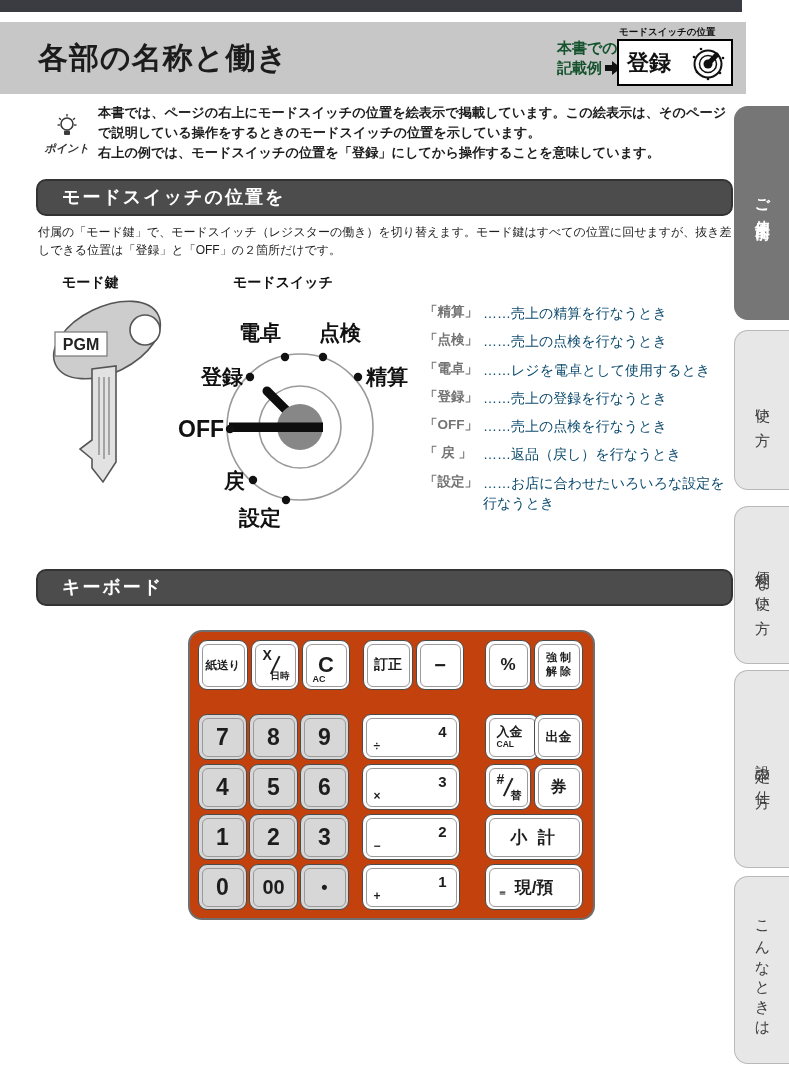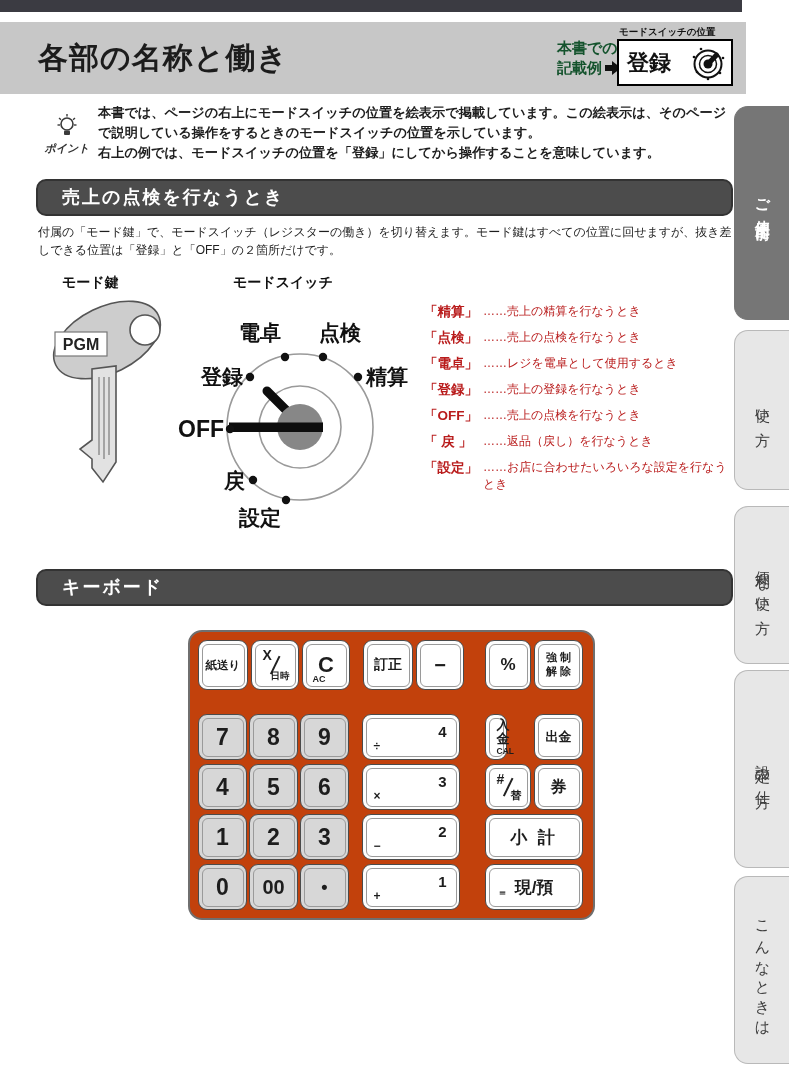--- a/index.html
+++ b/index.html
@@ -32,22 +32,22 @@
   .sec1-body { position:absolute; left:38px; top:223px; width:697px; font-size:12px; line-height:1.5; color:#1e1e1e; }
 
   .diagram-label { position:absolute; font-size:14px; font-weight:bold; color:#111; }
   .key-label { left:62px; top:274px; }
   .switch-label { left:233px; top:274px; }
   .key-svg { position:absolute; left:35px; top:292px; }
   .dial-svg { position:absolute; left:172px; top:288px; }
 
   .mode-desc { position:absolute; left:424px; top:303px; width:310px; }
   .mode-desc-row { display:flex; margin-bottom:8px; }
-  .mode-term { flex:none; width:59px; font-size:13.5px; font-weight:bold; color:#b91c1c; }
-  .mode-def { font-size:12px; color:#b91c1c; line-height:1.45; }
+  .mode-term { flex:none; width:59px; font-size:13.5px; font-weight:bold; color:#737373; }
+  .mode-def { font-size:14px; color:#0c4a6e; line-height:1.45; }
 
   .keyboard { position:absolute; left:188px; top:630px; width:407px; height:290px; border:2px solid #6f6f6f; border-radius:14px; background:#c2410c; }
   .key { position:absolute; background:#fdfdfd; border:1.5px solid #4a4a4a; border-radius:9px; }
   .key .face { position:absolute; inset:2.5px; border:1px solid #9a9a9a; border-radius:6px; background:#fff; display:flex; align-items:center; justify-content:center; font-weight:bold; color:#1d1d1d; }
   .key.gray { background:#d7d7d7; }
   .key.gray .face { background:#d7d7d7; }
   .fz-num { font-size:23px; }
   .fz-00 { font-size:20px; }
   .fz-dot { font-size:18px; }
   .face .sub-bl { position:absolute; left:6px; bottom:2px; font-size:9px; font-weight:bold; }
@@ -118,21 +118,21 @@
       <rect x="8" y="17.5" width="6" height="4.5" fill="#3a3a3a" rx="1"></rect>
     </svg>
     <div class="point-label">ポイント</div>
   </div>
   <div class="point-text">
     <span>本書では、ページの右上にモードスイッチの位置を絵表示で掲載しています。この絵表示は、そのページで説明している操作をするときのモードスイッチの位置を示しています。</span><br>
     <span>右上の例では、モードスイッチの位置を「登録」にしてから操作することを意味しています。</span>
   </div>
 </div>
 
-<div class="section-bar sec1-bar">売上の点検を行なうとき</div>
+<div class="section-bar sec1-bar">モードスイッチの位置を</div>
 <div class="sec1-body">付属の「モード鍵」で、モードスイッチ（レジスターの働き）を切り替えます。モード鍵はすべての位置に回せますが、抜き差しできる位置は「登録」と「OFF」の２箇所だけです。</div>
 
 <div class="diagram-label key-label">モード鍵</div>
 <div class="diagram-label switch-label">モードスイッチ</div>
 
 <svg class="key-svg" width="150" height="195" viewBox="0 0 150 195">
   <g transform="rotate(-26 72 48)">
     <ellipse cx="72" cy="48" rx="57" ry="33" fill="#cdcdcd" stroke="#555" stroke-width="1.6"></ellipse>
   </g>
   <circle cx="110" cy="38" r="15" fill="#ffffff" stroke="#555" stroke-width="1.6"></circle>
@@ -288,21 +288,21 @@
         <span class="dept-sym">−</span>
       </div>
     </div>
   <div class="key dept" style="left:172px;top:232px;width:98px;height:46px;">
       <div class="face">
         <span class="dept-num">1</span>
         <span class="dept-sym">+</span>
       </div>
     </div>
 
-  <div class="key deposit" style="left:295px;top:82px;width:22px;height:46px;">
+  <div class="key deposit" style="left:295px;top:82px;width:54px;height:46px;">
       <div class="face">
         <span class="main">入金</span>
         <span class="sub">CAL</span>
       </div>
     </div>
   <div class="key" style="left:344px;top:82px;width:49px;height:46px;">
       <div class="face" style="font-size:13px;">出金</div>
     </div>
   <div class="key slashkey" style="left:295px;top:132px;width:46px;height:46px;">
       <div class="face">

